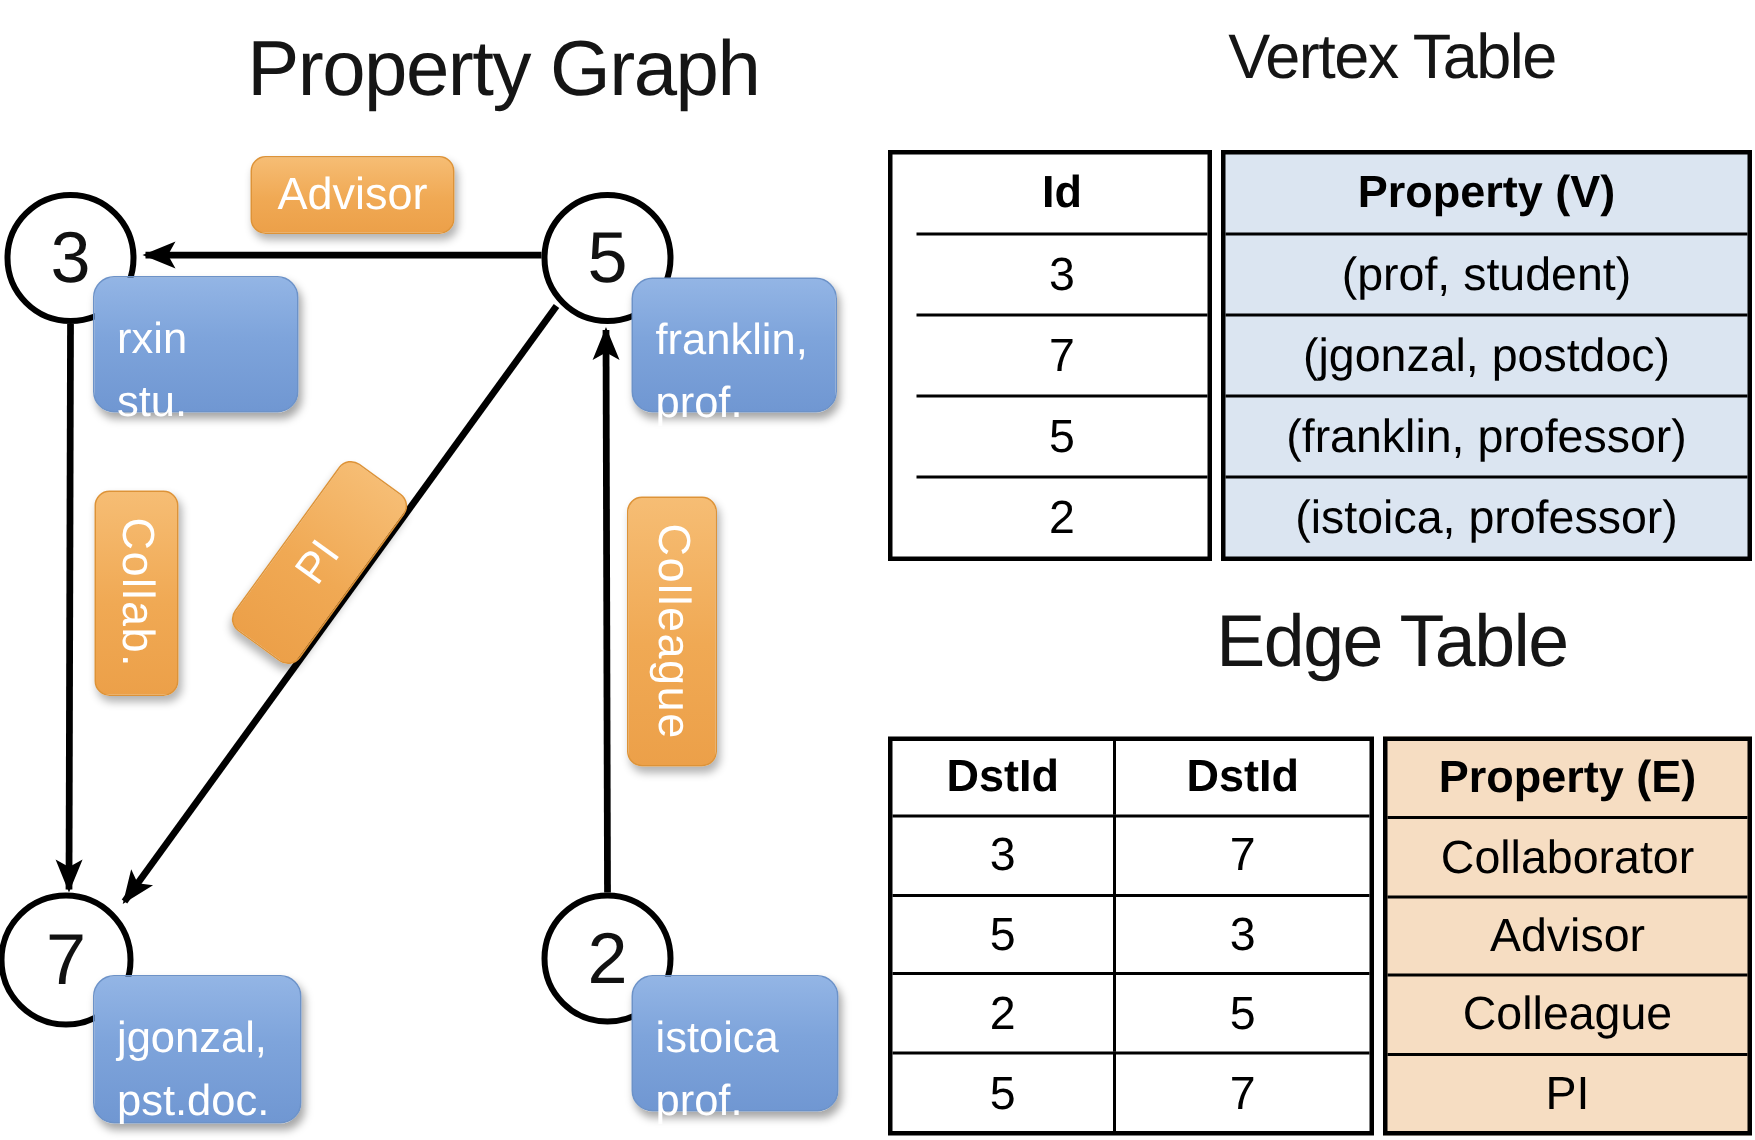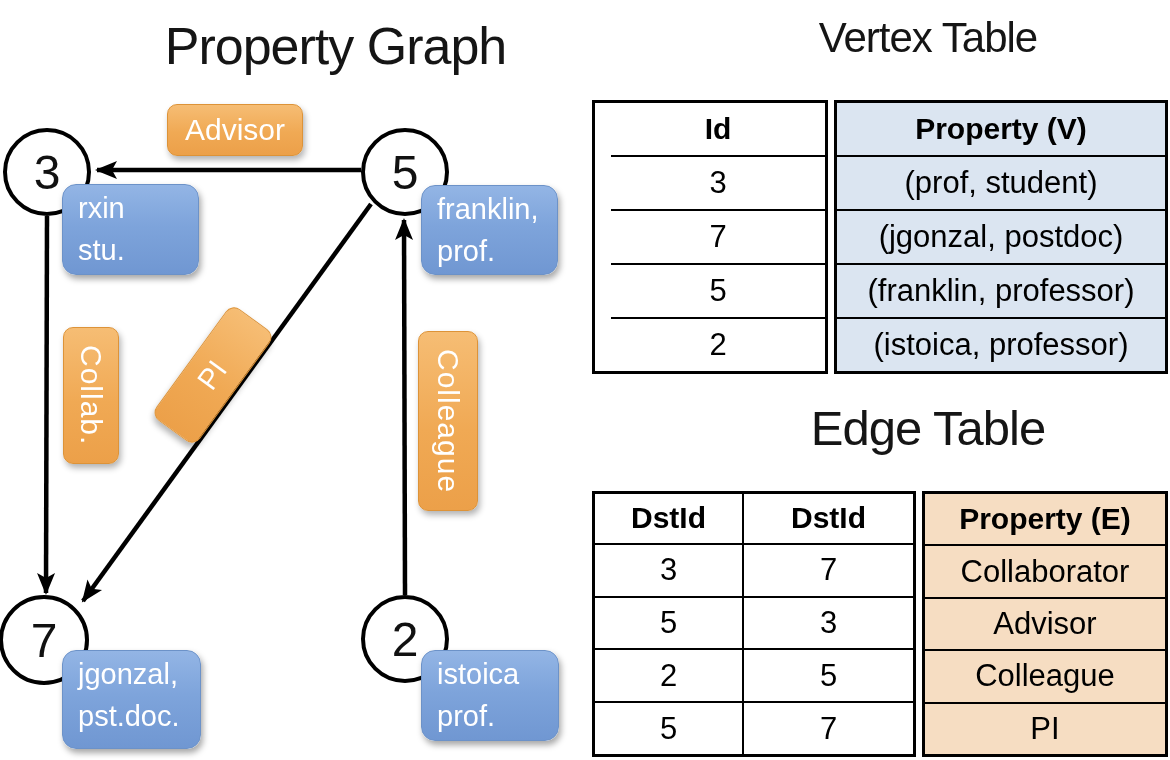--- a/index.html
+++ b/index.html
@@ -19,21 +19,21 @@
 
   .node {
     position:absolute; box-sizing:border-box; border:4px solid #000; border-radius:50%;
     background:#fff; display:flex; align-items:center; justify-content:center;
     font-size:48px; color:#111; z-index:2;
   }
   .callout {
     position:absolute; box-sizing:border-box; border-radius:14px; z-index:3;
     background:linear-gradient(180deg,#93b5e5 0%,#7ea4db 45%,#7097d2 100%);
     border:1px solid #6c92c8; box-shadow:2px 4px 6px rgba(0,0,0,0.35);
-    color:#fff; font-size:29px; line-height:1.45; padding:2px 6px 4px 15px; text-align:left;
+    color:#fff; font-size:29px; line-height:1.45; padding:20px 6px 4px 15px; text-align:left;
   }
   .elabel {
     position:absolute; box-sizing:border-box; border-radius:10px; z-index:1;
     background:linear-gradient(180deg,#f6bd74 0%,#f0a954 55%,#eca049 100%);
     border:1px solid #dd9338; box-shadow:2px 4px 6px rgba(0,0,0,0.30);
     color:#fff; display:flex; align-items:center; justify-content:center; font-size:30px;
   }
   .vtext { writing-mode:vertical-rl; text-orientation:mixed; letter-spacing:1px; }
   .elabel-pi { transform:rotate(36deg); }
   .elabel-pi .pi-inner { display:block; transform:rotate(-90deg); font-size:29px; }
@@ -116,21 +116,21 @@
     <span class="vtext">Collab.</span>
   </div>
   <div class="elabel elabel-pi" style="left:186px; top:306px; width:54px; height:138px;">
     <span class="pi-inner">PI</span>
   </div>
   <div class="elabel" style="left:418px; top:331px; width:60px; height:180px;">
     <span class="vtext">Colleague</span>
   </div>
 
   <div class="tbl" style="left:592px; top:100px; width:576px; height:274px;">
-    <div class="sub" style="width:236px;padding-left:16px;">
+    <div class="sub" style="width:216px;padding-left:16px;">
       <div class="cell hdr">Id</div>
       <div class="cell">3</div>
       <div class="cell">7</div>
       <div class="cell">5</div>
       <div class="cell">2</div>
     </div>
     <div class="gap"></div>
     <div class="sub blue" style="flex:1;">
       <div class="cell hdr">Property (V)</div>
       <div class="cell">(prof, student)</div>

